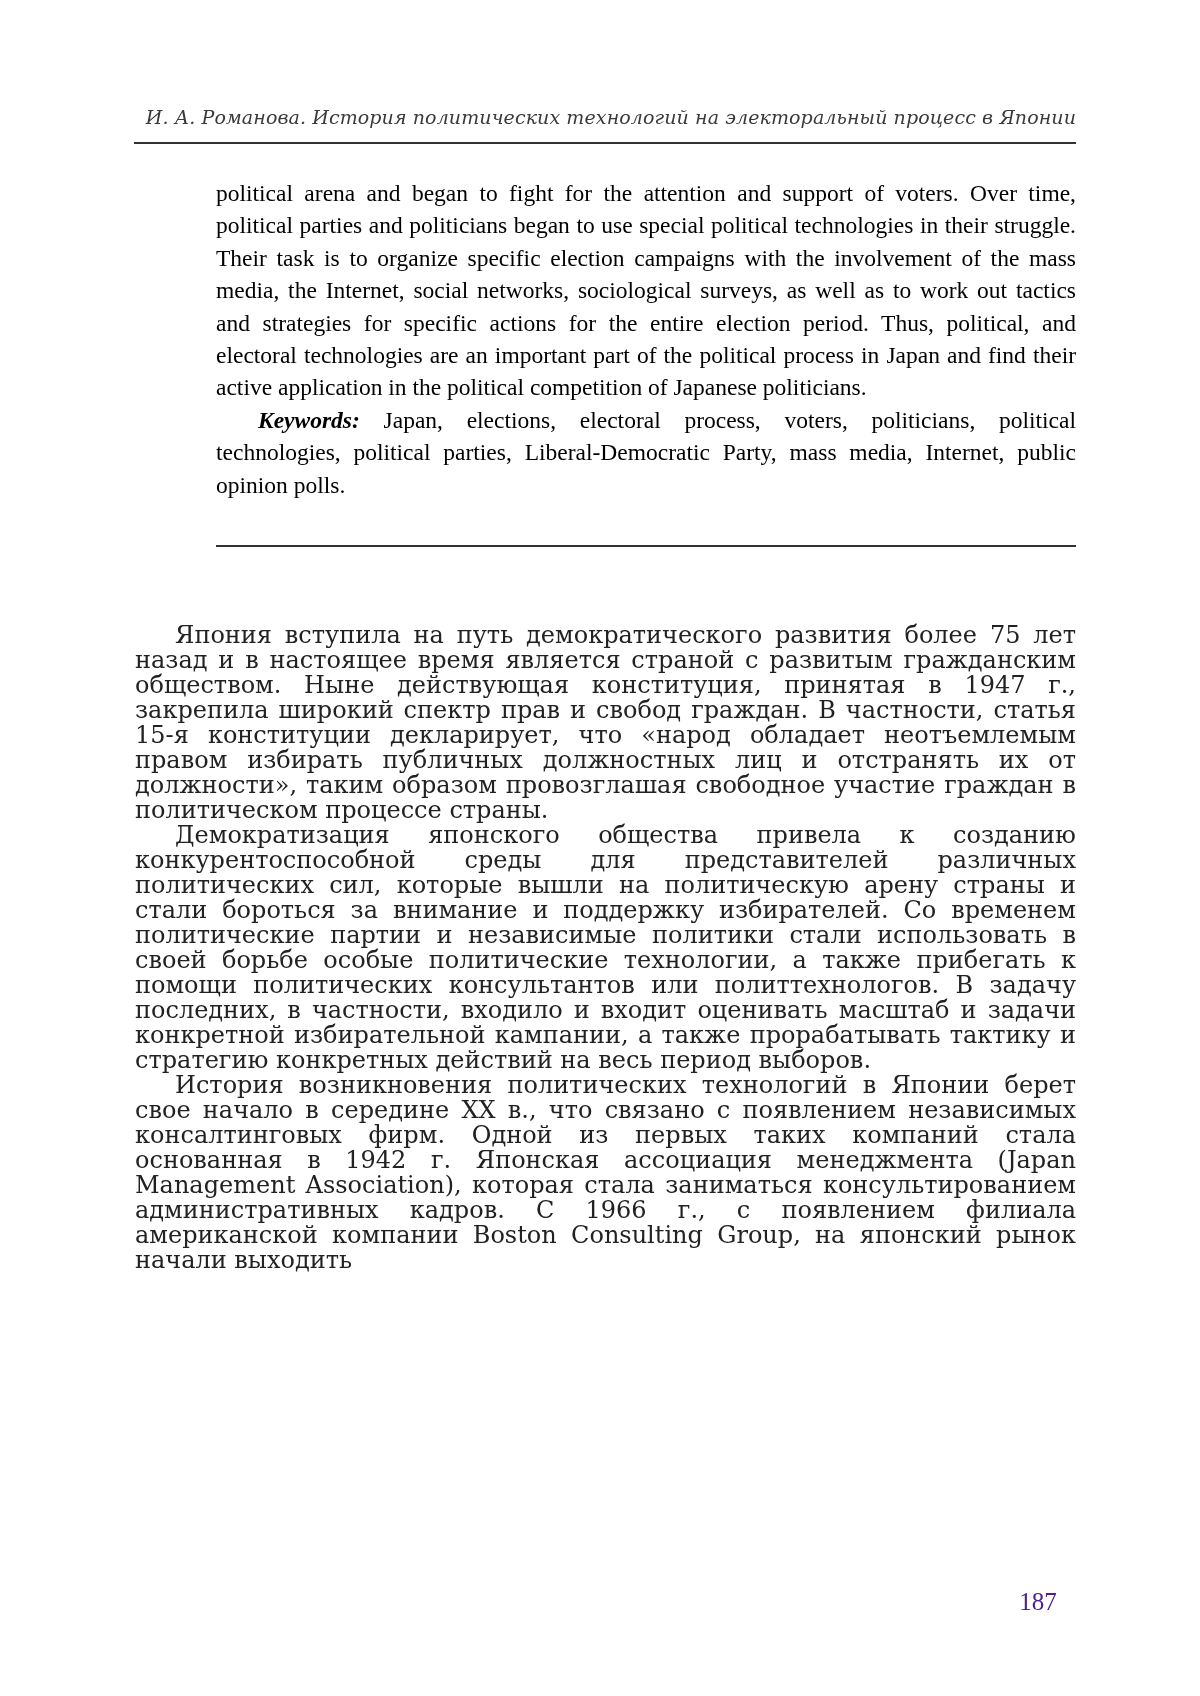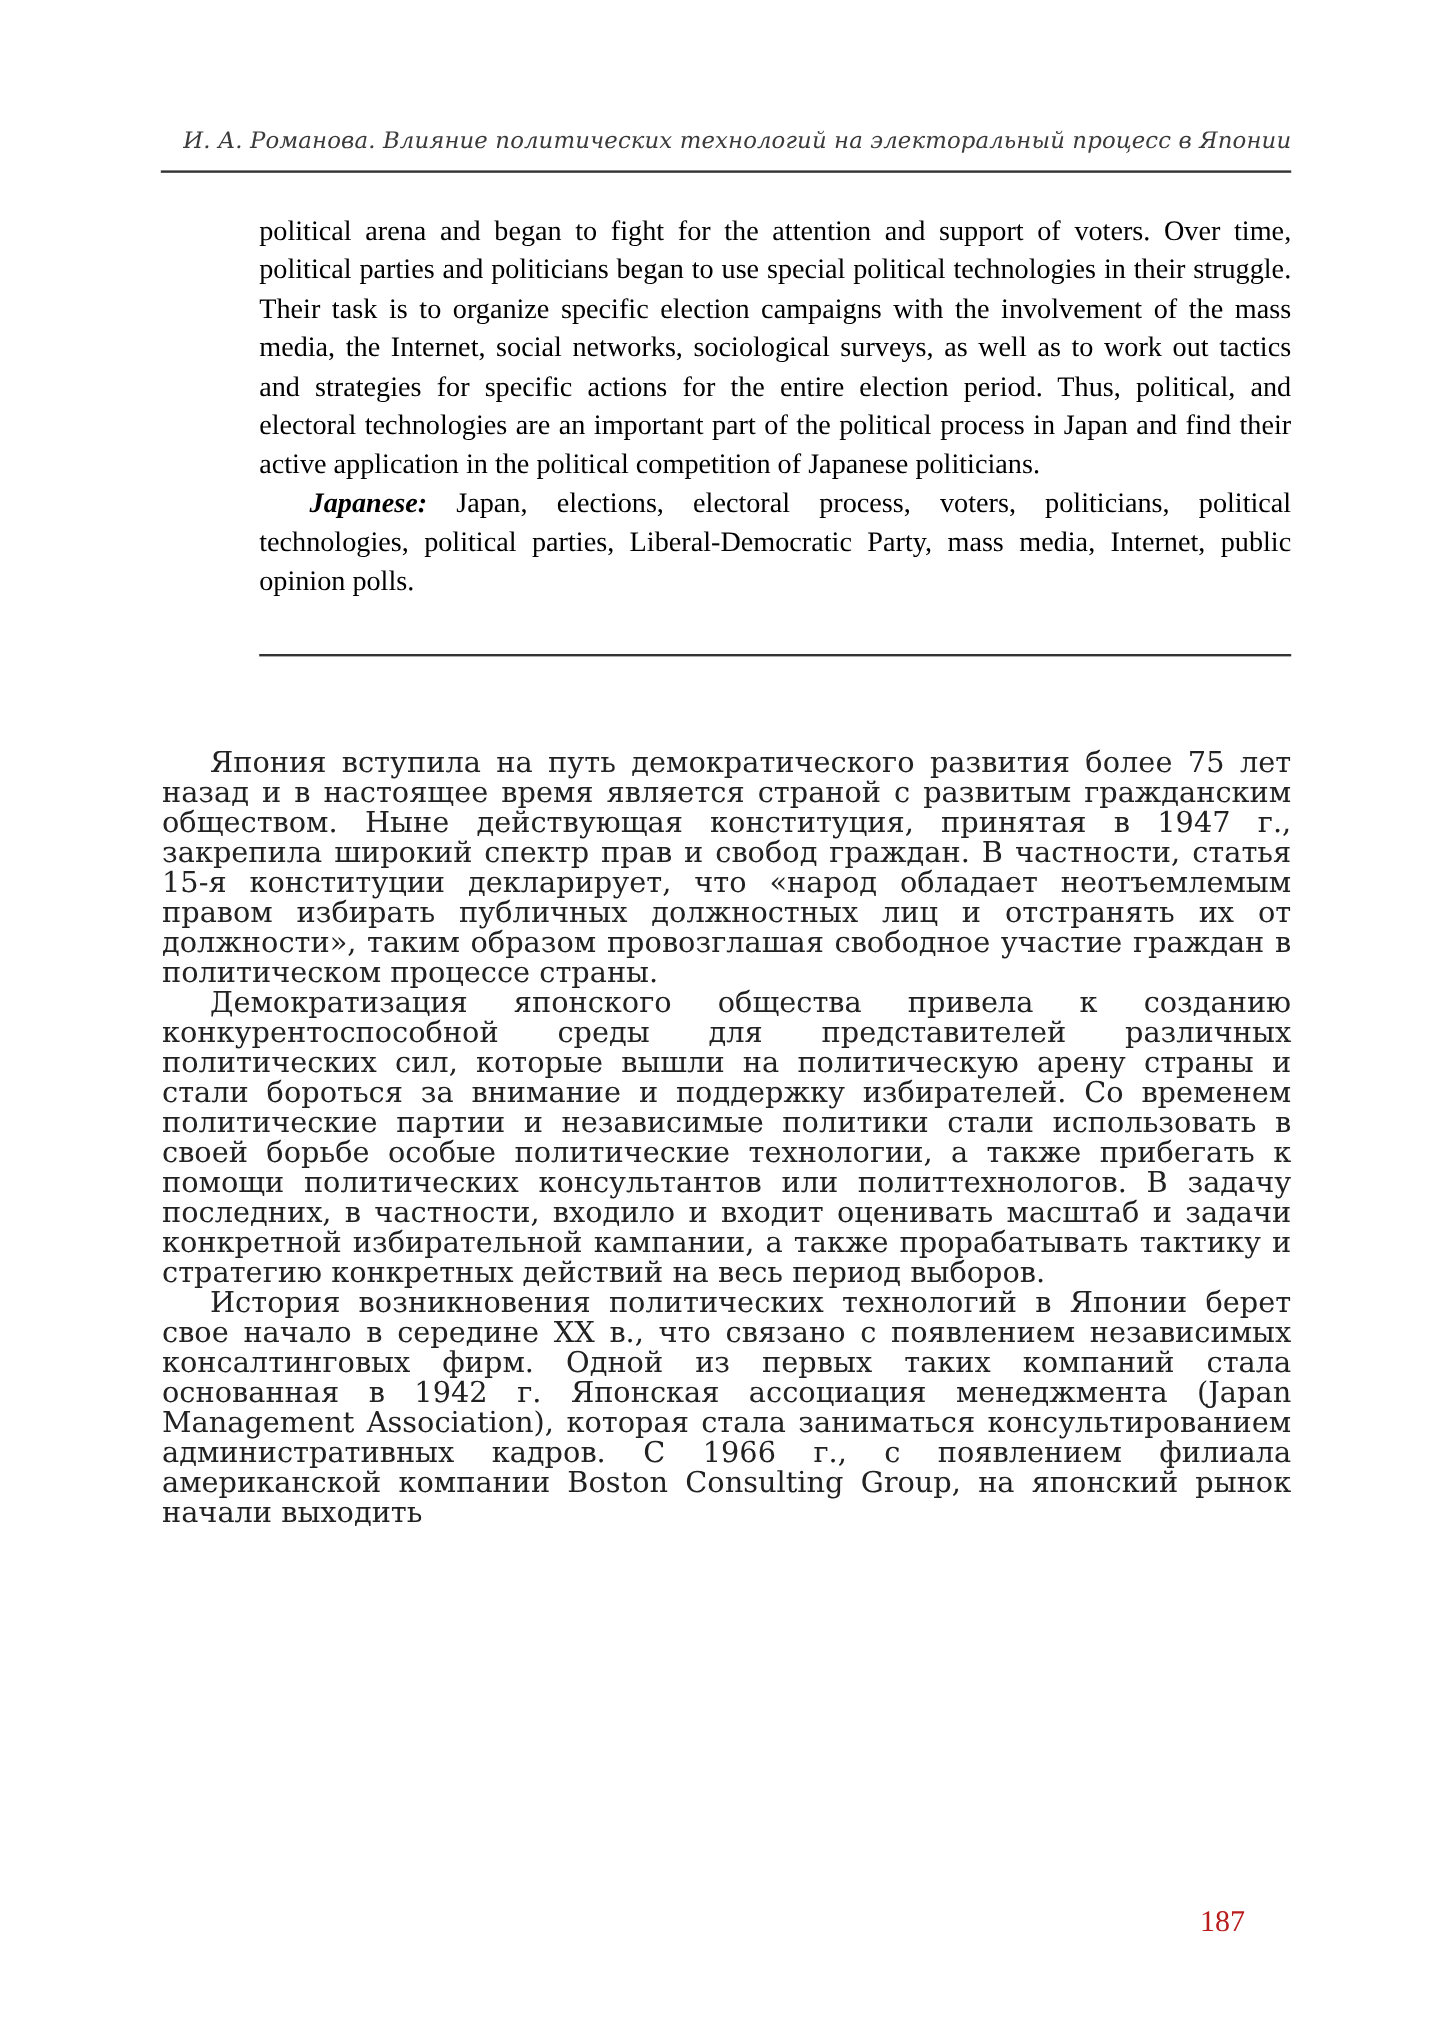--- a/index.html
+++ b/index.html
@@ -21,33 +21,33 @@
   .abstract .kw-label { font-weight: bold; font-style: italic; }
   .abs-rule { position: absolute; left: 216px; top: 545px; width: 860px; height: 0; border-top: 2px solid #333; }
   .body-text {
     position: absolute; left: 135px; top: 623px; width: 941px;
     font-family: "DejaVu Serif", serif; font-size: 24px; line-height: 25px;
     text-align: justify; color: #222;
     hyphens: manual;
   }
   .body-text p { margin: 0; text-indent: 40px; }
   .page-number {
-    position: absolute; left: 1000px; top: 1588px; width: 76px; text-align: left;
-    font-family: "Liberation Serif", serif; font-size: 25px; color: #b91c1c;
+    position: absolute; left: 1000px; top: 1588px; width: 76px; text-align: center;
+    font-family: "Liberation Serif", serif; font-size: 25px; color: #4c1d95;
   }
 </style>
 </head>
 <body>
 
-<div class="running-head">И. А. Романова. Влияние политических технологий на электоральный процесс в Японии</div>
+<div class="running-head">И. А. Романова. История политических технологий на электоральный процесс в Японии</div>
 <div class="head-rule"></div>
 
 <div class="abstract">
   <p>political arena and began to fight for the attention and support of voters. Over time, political parties and politicians began to use special political technologies in their struggle. Their task is to organize specific election campaigns with the involvement of the mass media, the Internet, social networks, sociological surveys, as well as to work out tactics and strategies for specific actions for the entire election period. Thus, political, and electoral technologies are an important part of the political process in Japan and find their active application in the political competition of Japanese politicians.</p>
-  <p class="kw"><span class="kw-label">Japanese:</span><span> Japan, elections, electoral process, voters, politicians, political technologies, political parties, Liberal-Democratic Party, mass media, Internet, public opinion polls.</span></p>
+  <p class="kw"><span class="kw-label">Keywords:</span><span> Japan, elections, electoral process, voters, politicians, political technologies, political parties, Liberal-Democratic Party, mass media, Internet, public opinion polls.</span></p>
 </div>
 <div class="abs-rule"></div>
 
 <div class="body-text">
   <p>Япония вступила на путь демократического развития более 75 лет назад и в настоящее время является страной с развитым гражданским обществом. Ныне действующая конституция, принятая в 1947 г., закрепила широкий спектр прав и свобод граждан. В частности, статья 15-я конституции декларирует, что «народ обладает неотъемлемым правом избирать публичных должностных лиц и отстранять их от должности», таким образом провозглашая свободное участие граждан в политическом процессе страны.</p>
   <p>Демократизация японского общества привела к созданию конкурентоспособной среды для представителей различных политических сил, которые вышли на политическую арену страны и стали бороться за внимание и поддержку избирателей. Со временем политические партии и независимые политики стали использовать в своей борьбе особые политические технологии, а также прибегать к помощи политических консультантов или политтехнологов. В задачу последних, в частности, входило и входит оценивать масштаб и задачи конкретной избирательной кампании, а также прорабатывать тактику и стратегию конкретных действий на весь период выборов.</p>
   <p>История возникновения политических технологий в Японии берет свое начало в середине XX в., что связано с появлением независимых консалтинговых фирм. Одной из первых таких компаний стала основанная в 1942 г. Японская ассоциация менеджмента (Japan Management Association), которая стала заниматься консультированием административных кадров. С 1966 г., с появлением филиала американской компании Boston Consulting Group, на японский рынок начали выходить</p>
 </div>
 
 <div class="page-number">187</div>

